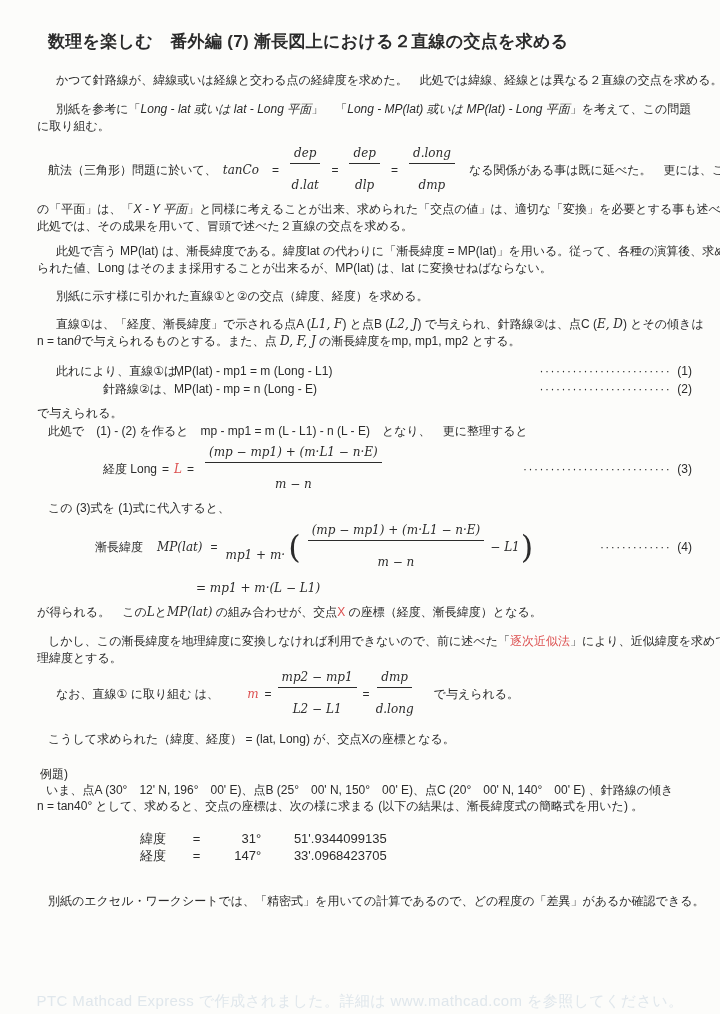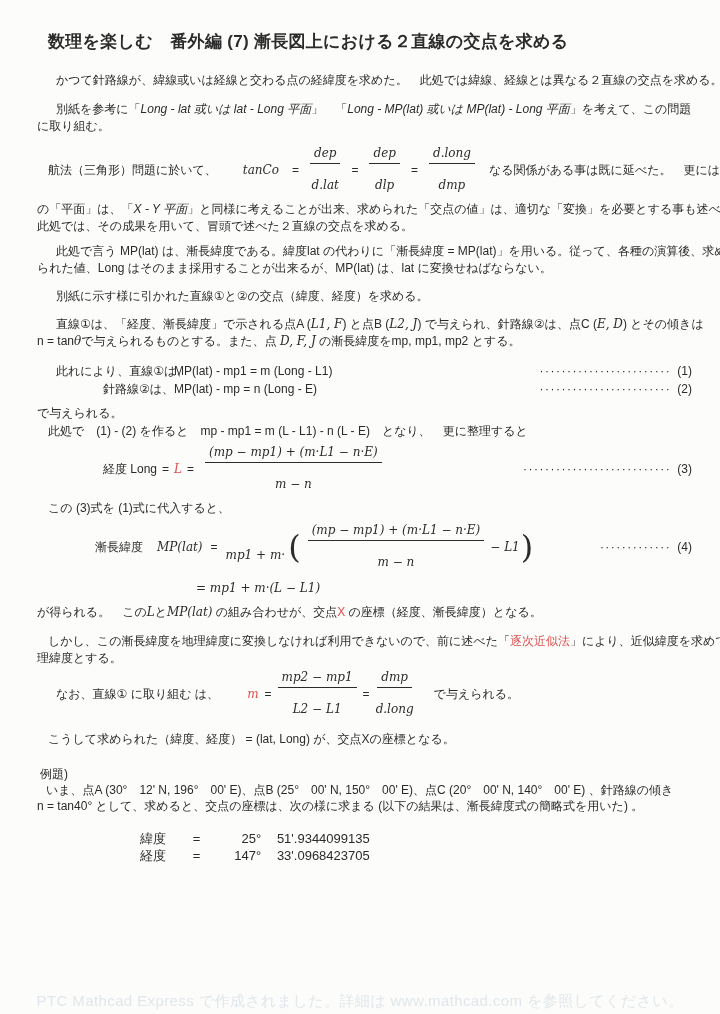--- a/index.html
+++ b/index.html
@@ -23,42 +23,42 @@
   .opgap { margin:0 5px; }
   .dotslead { margin-left:auto; letter-spacing:1.5px; font-size:12px; }
   .eqnum { margin-left:6px; }
   .bigp { font-family:"DejaVu Serif","Liberation Serif",serif; font-size:32px; font-weight:300;
           line-height:1; margin:0 1px; }
   .lead112 { display:inline-block; width:118px; }
   .lead112r { display:inline-block; width:118px; text-align:right; }
   .coordrow .clabel { display:inline-block; width:38px; }
   .coordrow .ceq { display:inline-block; width:30px; text-align:center; }
   .coordrow .cdeg { display:inline-block; width:46px; text-align:right; }
-  .coordrow .cmin { margin-left:12px; }
+  .coordrow .cmin { margin-left:29px; }
   .coordrow { font-size:13px; }
   .wm { position:absolute; left:0; right:0; top:992px; text-align:center; font-size:15px;
         color:var(--wm,#e0e7ec); letter-spacing:0.4px; white-space:nowrap; }
 </style>
 </head>
 <body>
 
 <div class="page">
 
   <div class="line ttl" style="top:31px;left:48px">数理を楽しむ　番外編 (7) 漸長図上における２直線の交点を求める</div>
 
   <div class="line" style="top:72px;left:56px">かつて針路線が、緯線或いは経線と交わる点の経緯度を求めた。　此処では緯線、経線とは異なる２直線の交点を求める。</div>
 
   <div class="line" style="top:101px;left:56px">
     <span>別紙を参考に「</span><span class="it">Long - lat 或いは lat - Long 平面</span><span>」　「</span><span class="it">Long - MP(lat) 或いは MP(lat) - Long 平面</span><span>」を考えて、この問題</span>
   </div>
   <div class="line" style="top:118px;left:37px">に取り組む。</div>
 
   <div class="line flex" style="top:146px;left:48px;height:48px">
     <span>航法（三角形）問題に於いて、</span>
-    <span class="mvar" style="margin:0 8px 0 26px">tanCo</span>
+    <span class="mvar" style="margin:0 8px 0 6px">tanCo</span>
     <span class="opgap">=</span>
     <span class="frac">
         <span class="fn">dep</span>
         <span class="fd">d.lat</span>
       </span>
     <span class="opgap">=</span>
     <span class="frac">
         <span class="fn">dep</span>
         <span class="fd">dlp</span>
       </span>
@@ -163,26 +163,27 @@
 
   <div class="line" style="top:731px;left:48px">こうして求められた（緯度、経度） = (lat, Long) が、交点Xの座標となる。</div>
 
   <div class="line" style="top:766px;left:40px">例題)</div>
   <div class="line" style="top:782px;left:46px">いま、点A (30°　12' N, 196°　00' E)、点B (25°　00' N, 150°　00' E)、点C (20°　00' N, 140°　00' E) 、針路線の傾き</div>
   <div class="line" style="top:798px;left:37px">n = tan40° として、求めると、交点の座標は、次の様に求まる (以下の結果は、漸長緯度式の簡略式を用いた) 。</div>
 
   <div class="line coordrow" style="top:830px;left:140px">
     <span class="clabel">緯度</span>
     <span class="ceq">=</span>
-    <span class="cdeg">25°</span>
+    <span class="cdeg">31°</span>
     <span class="cmin">51'.9344099135</span>
   </div>
   <div class="line coordrow" style="top:847px;left:140px">
     <span class="clabel">経度</span>
     <span class="ceq">=</span>
     <span class="cdeg">147°</span>
     <span class="cmin">33'.0968423705</span>
   </div>
 
+  <div class="line" style="top:893px;left:48px">別紙のエクセル・ワークシートでは、「精密式」を用いての計算であるので、どの程度の「差異」があるか確認できる。</div>
 
   <div class="wm">PTC Mathcad Express で作成されました。詳細は www.mathcad.com を参照してください。</div>
 
 </div>
 
 </body></html>

